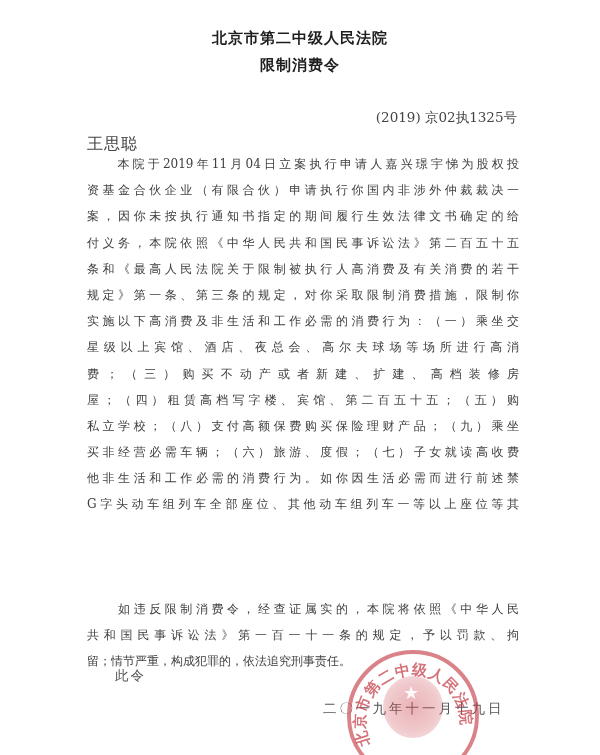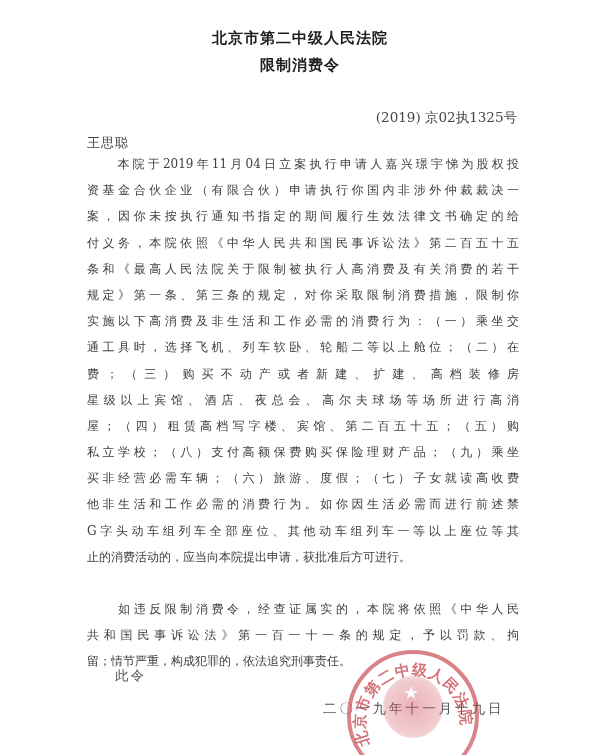--- a/index.html
+++ b/index.html
@@ -4,21 +4,21 @@
 <style>
   html, body { margin: 0; padding: 0; background: #ffffff; }
   body { width: 600px; height: 755px; position: relative; overflow: hidden;
          font-family: "DejaVu Serif", "Liberation Serif", serif; color: #3a3a3a; }
   .title { position: absolute; left: 0; width: 600px; text-align: center;
            font-family: "DejaVu Sans", "Liberation Sans", sans-serif; font-weight: bold;
            color: #1e1e1e; font-size: 15px; letter-spacing: 1px; }
   .t1 { top: 29px; }
   .t2 { top: 56px; font-family: Liberation Serif, serif; }
   .docno { position: absolute; top: 109px; right: 83px; font-size: 13.5px; color: #444; margin-left: 28px; }
-  .addressee { position: absolute; top: 134px; left: 87px; font-size: 13px; color: #444; letter-spacing: 1px; }
+  .addressee { position: absolute; top: 134px; left: 87px; font-size: 16px; color: #444; letter-spacing: 1px; }
   .body-block { position: absolute; left: 87px; width: 432px; font-size: 12px;
                 line-height: 26.2px; color: #404040; text-align: justify; text-justify: inter-character; }
   .body-block .line { display: block; white-space: nowrap; text-align-last: justify; text-align: justify; height: 26.2px; }
   .body-block .line.last { text-align-last: left; }
   .p1 { top: 151px; }
   .p2 { top: 596px; }
   .closing { position: absolute; top: 667px; left: 115px; font-size: 13.5px; color: #555; letter-spacing: 2px; text-align: right; }
   .date { position: absolute; top: 700px; left: 323px; font-size: 13.5px; color: #555; letter-spacing: 3px; }
   .stamp { position: absolute; left: 347px; top: 650px; width: 132px; height: 132px; border-radius: 50%;
            border: 4px solid rgba(196, 60, 70, 0.75); box-sizing: border-box; opacity: 0.85; }
@@ -37,29 +37,27 @@
 <div class="addressee">王思聪</div>
 
 <div class="body-block p1">
   <span class="line">　　本院于2019年11月04日立案执行申请人嘉兴璟宇悌为股权投</span>
   <span class="line">资基金合伙企业（有限合伙）申请执行你国内非涉外仲裁裁决一</span>
   <span class="line">案，因你未按执行通知书指定的期间履行生效法律文书确定的给</span>
   <span class="line">付义务，本院依照《中华人民共和国民事诉讼法》第二百五十五</span>
   <span class="line">条和《最高人民法院关于限制被执行人高消费及有关消费的若干</span>
   <span class="line">规定》第一条、第三条的规定，对你采取限制消费措施，限制你</span>
   <span class="line">实施以下高消费及非生活和工作必需的消费行为：（一）乘坐交</span>
-  <span class="line">通工具时，选择飞机、列车软卧、轮船二等以上舱位；（二）在</span>
+  <span class="line">星级以上宾馆、酒店、夜总会、高尔夫球场等场所进行高消</span>
   <span class="line">费；（三）购买不动产或者新建、扩建、高档装修房</span>
-  <span class="line">星级以上宾馆、酒店、夜总会、高尔夫球场等场所进行高消</span>
   <span class="line">屋；（四）租赁高档写字楼、宾馆、第二百五十五；（五）购</span>
   <span class="line">私立学校；（八）支付高额保费购买保险理财产品；（九）乘坐</span>
   <span class="line">买非经营必需车辆；（六）旅游、度假；（七）子女就读高收费</span>
   <span class="line">他非生活和工作必需的消费行为。如你因生活必需而进行前述禁</span>
   <span class="line">G字头动车组列车全部座位、其他动车组列车一等以上座位等其</span>
-  <span class="line last">止的消费活动的，应当向本院提出申请，获批准后方可进行。</span>
 </div>
 
 <div class="body-block p2">
   <span class="line">　　如违反限制消费令，经查证属实的，本院将依照《中华人民</span>
   <span class="line">共和国民事诉讼法》第一百一十一条的规定，予以罚款、拘</span>
   <span class="line last">留；情节严重，构成犯罪的，依法追究刑事责任。</span>
 </div>
 
 <div class="closing">此令</div>
 

